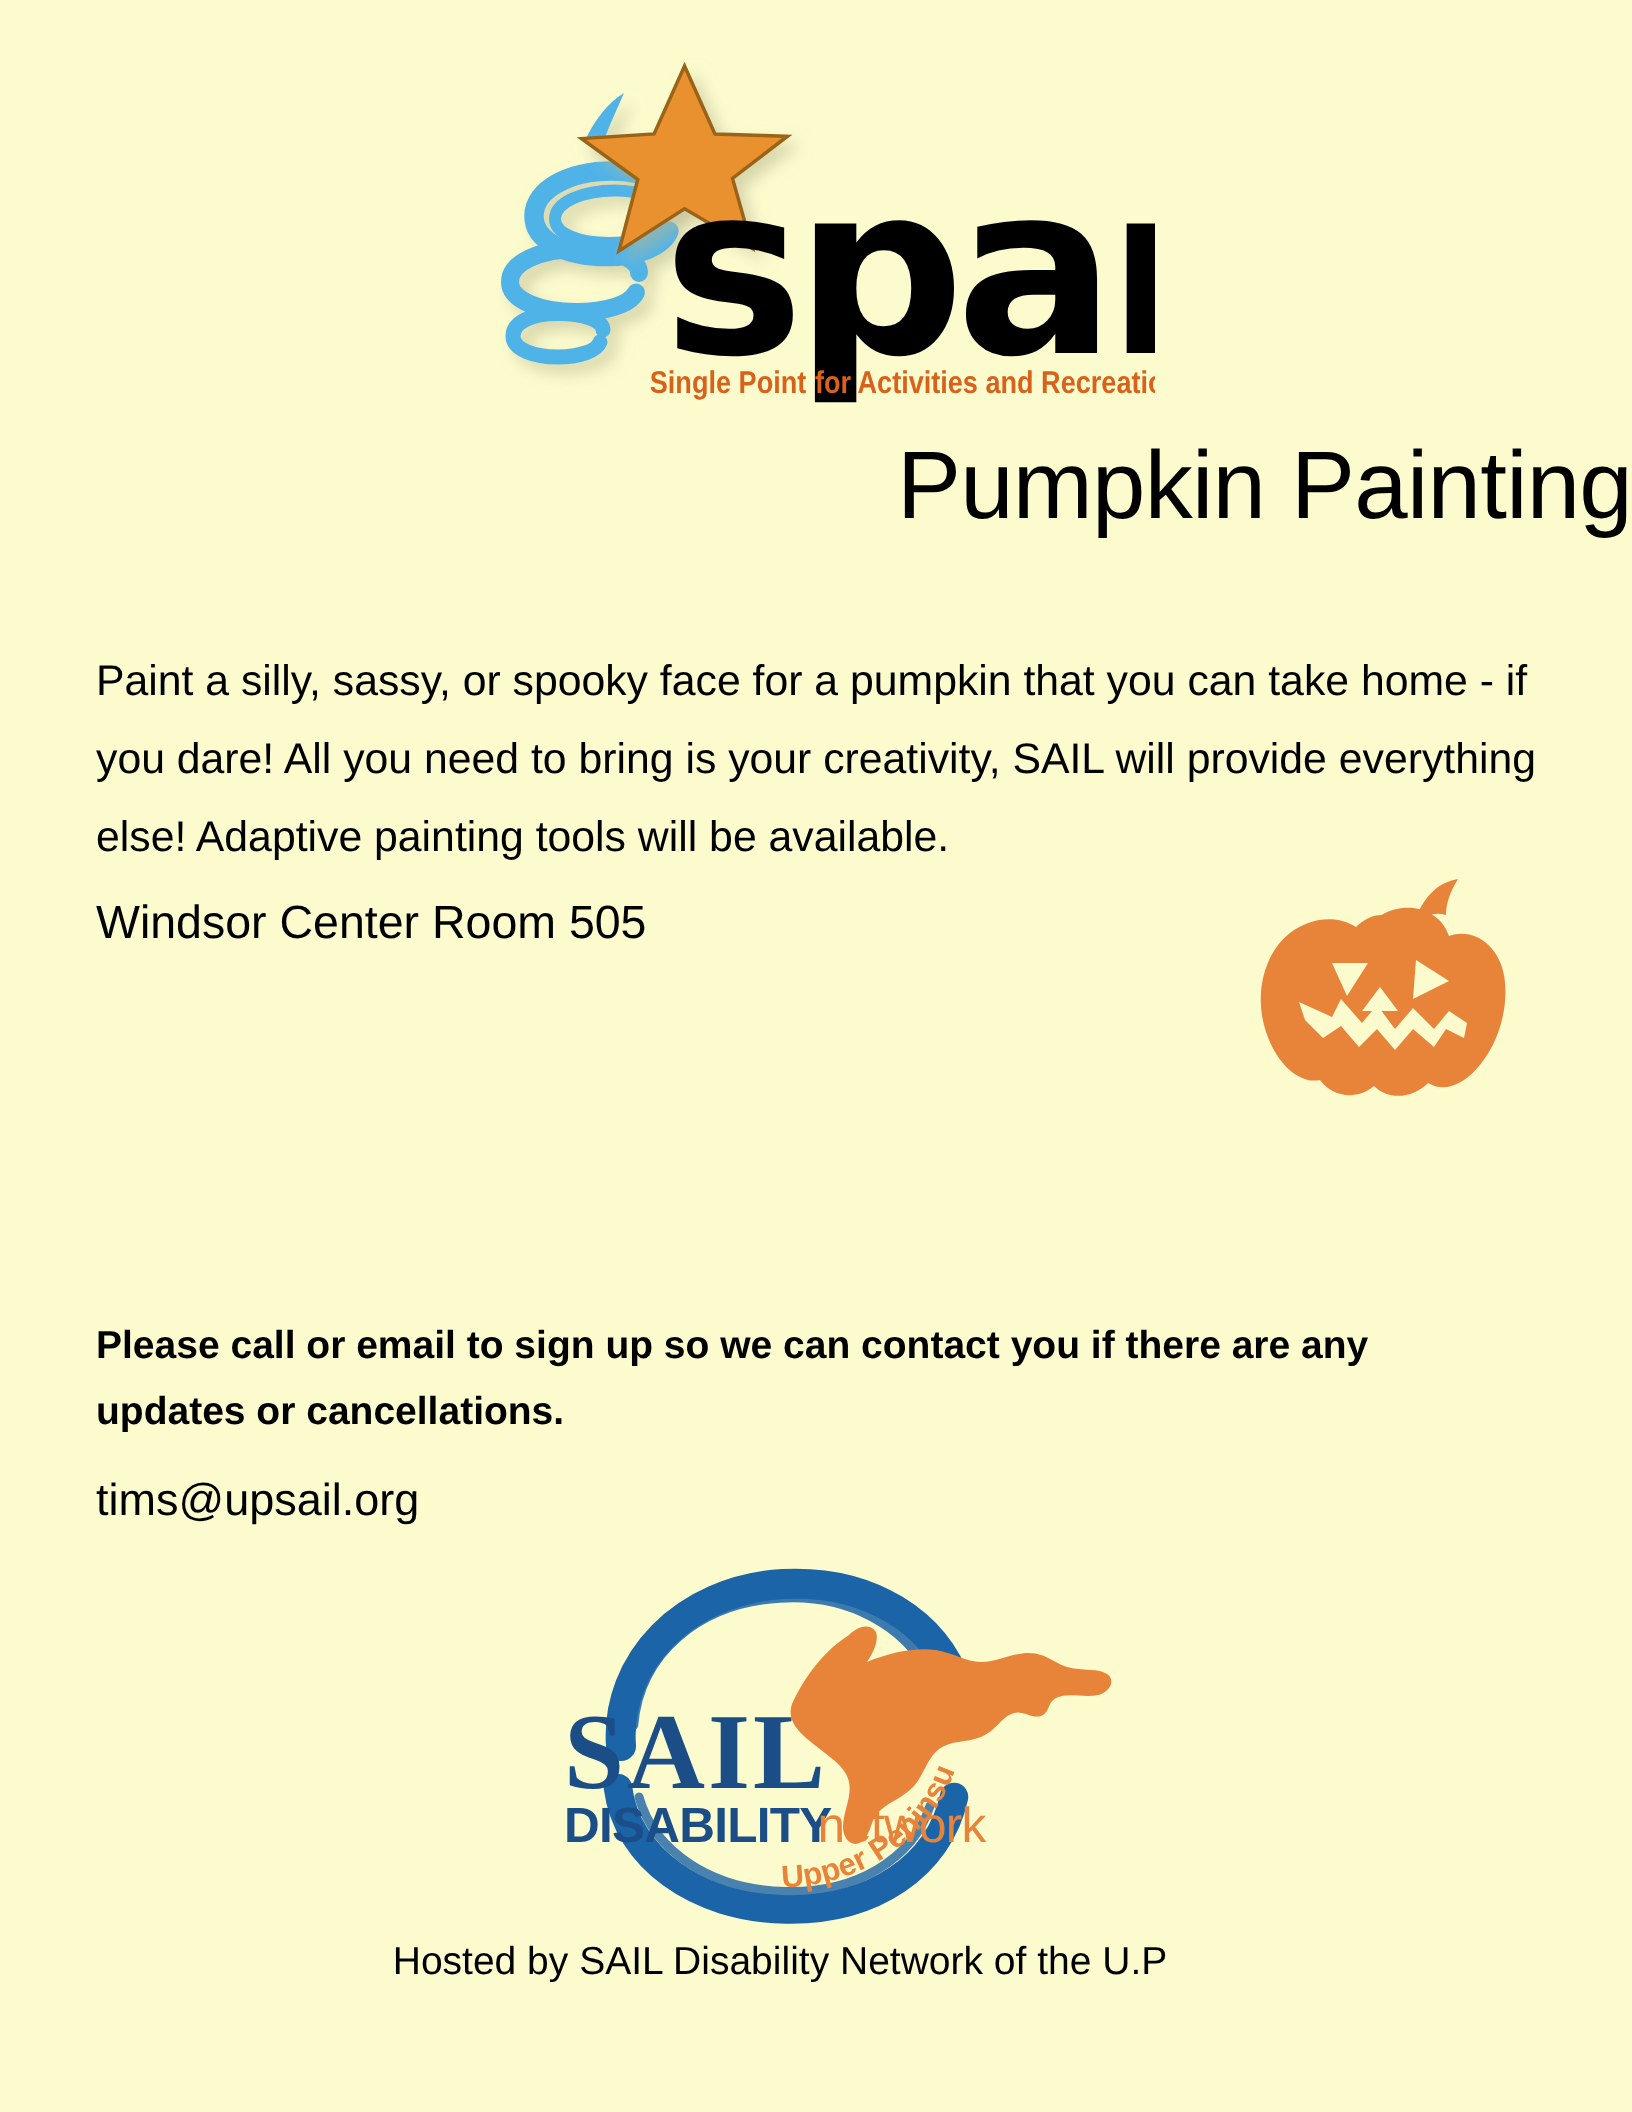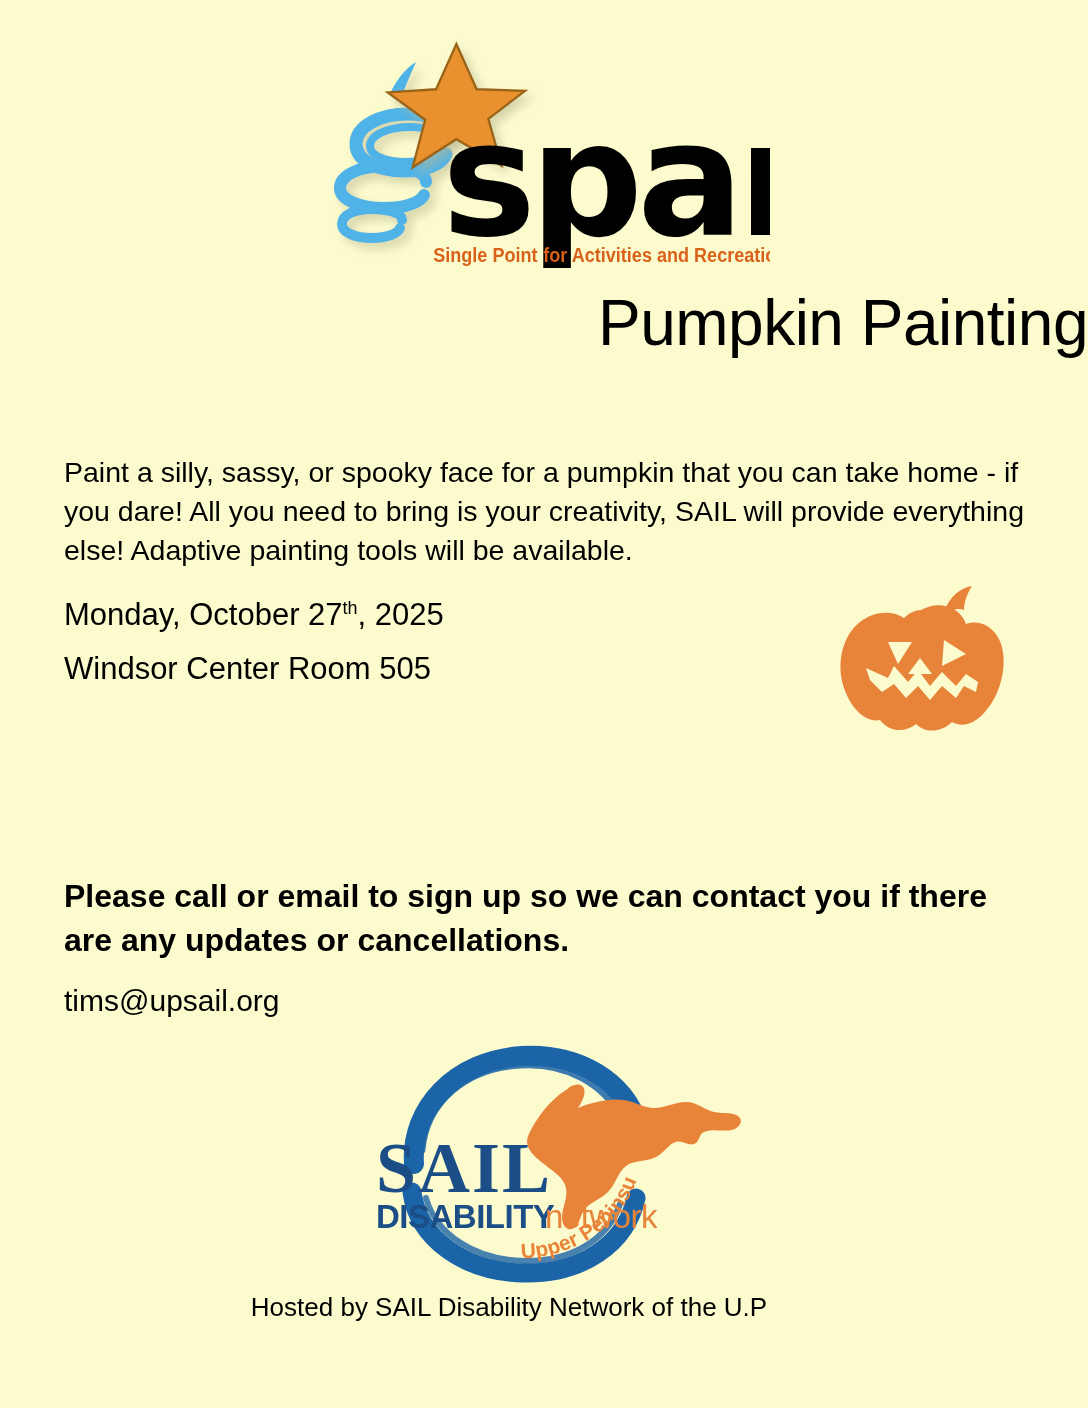--- a/index.html
+++ b/index.html
@@ -51,23 +51,22 @@
     line-height: 1.1;
   }
 
   
   .intro {
     position: absolute;
     left: 64px;
     top: 428px;
     width: 975px;
     font-size: 28.5px;
-    line-height: 39px;
-    color: #000;
-    margin-top: 25px;
+    line-height: 52px;
+    color: #000;
   }
 
   
   .details {
     position: absolute;
     left: 64px;
     top: 588px;
     width: 740px;
   }
   .details .line {
@@ -91,21 +90,21 @@
     height: 160px;
   }
   .pumpkin svg { display:block; width:190px; height:160px; }
 
   
   .cta {
     position: absolute;
     left: 64px;
     top: 874px;
     width: 945px;
-    font-size: 32px;
+    font-size: 26px;
     font-weight: bold;
     line-height: 44px;
     color: #000;
   }
 
   
   .contact {
     position: absolute;
     left: 64px;
     top: 974px;
@@ -123,21 +122,21 @@
     left: 352px;
     top: 1032px;
     width: 400px;
     height: 262px;
   }
   .sail-logo svg { display:block; width:400px; height:262px; }
 
   
   .footer {
     position: absolute;
-    left: 5px;
+    left: 16px;
     top: 1292px;
     width: 1008px;
     text-align: center;
     font-size: 26px;
     color: #000;
   }
 </style>
 </head>
 <body>
 
@@ -177,21 +176,20 @@
       <text x="104" y="232" font-family="'Liberation Sans Narrow','Liberation Sans', sans-serif" font-size="21" font-weight="bold" fill="#D9621A" transform="scale(0.86,1) translate(16,0)">Single Point</text>
       <text x="232" y="232" font-family="'Liberation Sans Narrow','Liberation Sans', sans-serif" font-size="21" font-weight="bold" fill="#D9621A" transform="scale(0.86,1) translate(16,0)">for Activities and Recreation</text>
     </svg>
   </div>
 
   <div class="title">Pumpkin Painting</div>
 
   <div class="intro">Paint a silly, sassy, or spooky face for a pumpkin that you can take home - if you dare! All you need to bring is your creativity, SAIL will provide everything else! Adaptive painting tools will be available.</div>
 
   <div class="details">
-    <div class="line"><span>Monday, October 27</span><sup>th</sup><span>, 2025</span></div>
     <div class="line">Windsor Center Room 505</div>
   </div>
 
   <div class="pumpkin">
     <svg viewBox="0 0 190 160" xmlns="http://www.w3.org/2000/svg">
       <g fill="#E8843A">
 
         <path d="M118 30 C124 14 134 6 146 4 C141 12 138 20 138 28 C132 26 125 27 118 34 Z"></path>
 
         <path d="M95 28

